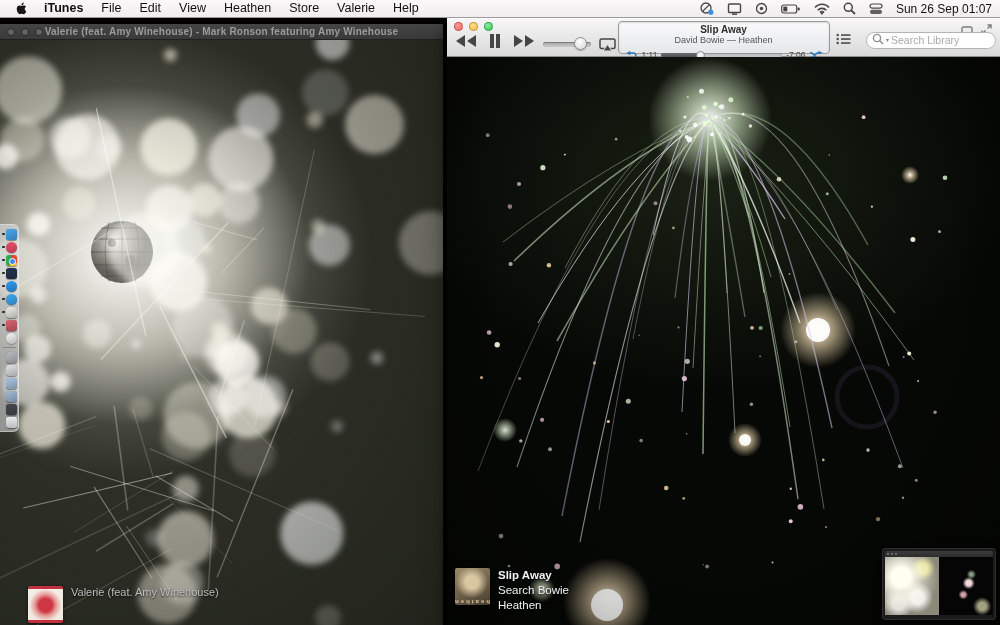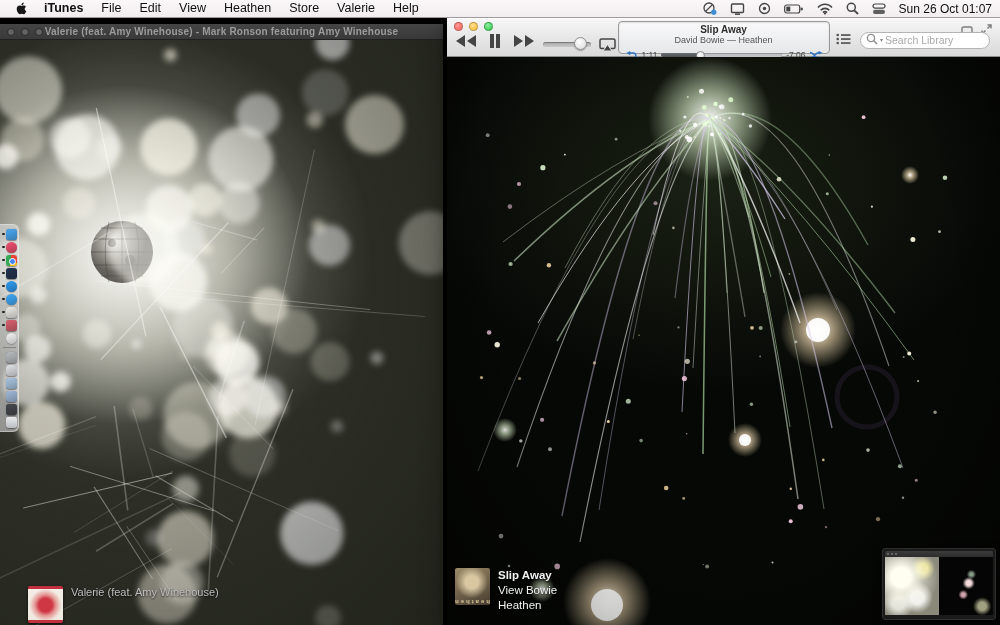--- a/index.html
+++ b/index.html
@@ -55,21 +55,21 @@
   .lcd-artist { text-align:center; font-size:9px; color:#555; line-height:10px; }
   .lcd-row { display:flex; align-items:center; gap:4px; padding:1px 6px 0 6px; }
   .lcd-time { font-size:8.5px; color:#444; line-height:9px; }
   .lcd-bar { flex:1; position:relative; height:4px; border-radius:2px; background:#bfc2c6; box-shadow:inset 0 1px 1px rgba(0,0,0,.25); }
   .lcd-fill { position:absolute; left:0; top:0; bottom:0; border-radius:2px; background:linear-gradient(#6a6d72,#4b4e53); }
   .lcd-thumb { position:absolute; top:-2.5px; width:9px; height:9px; border-radius:50%;
     background:radial-gradient(circle at 40% 35%, #fff, #cfcfcf); border:0.5px solid #8a8a8a; }
   .upnext { position:absolute; left:calc(50% + 112px); top:12px; }
 
   .winbtns { position:absolute; right:8px; top:2px; display:flex; gap:8px; align-items:center; }
-  .search { position:absolute; right:10px; top:11px; width:130px; height:17px; }
+  .search { position:absolute; right:4px; top:11px; width:130px; height:17px; }
   .search input { width:100%; height:100%; border:1px solid #b4b4b4; border-radius:9px;
     background:#fff; font-size:10.5px; padding:0 6px 0 24px; color:#333; outline:none;
     font-family:"Liberation Sans", sans-serif; }
   .search input::placeholder { color:#a9a9a9; }
   .search .mag { position:absolute; left:6px; top:3px; display:flex; align-items:center; gap:1px; }
   .search .caret { font-size:6px; color:#888; line-height:10px; }
 
   .viz-right { position:relative; width:553px; height:568px; overflow:hidden;
     background:radial-gradient(ellipse 420px 300px at 48% 22%, rgba(46,58,36,.5), transparent 70%), #060805; }
   .viz-right::after { content:""; position:absolute; inset:0; pointer-events:none;
@@ -529,21 +529,21 @@
           <circle cx="95.1" cy="362.8" r="2.1" fill="#f3c9e0" opacity="0.71"></circle>
         </svg>
     </div>
 
     <div class="np np-right">
       <div class="np-art art-heathen">
         <span class="flip">heathen</span>
       </div>
       <div class="np-lines">
         <span class="t1">Slip Away</span>
-        <span class="t2">View Bowie</span>
+        <span class="t2">Search Bowie</span>
         <span class="t3">Heathen</span>
       </div>
     </div>
 
     <div class="mini-win">
       <div class="mini-title">
           <i></i>
           <i></i>
           <i></i>
         </div>
@@ -667,16 +667,16 @@
             <circle cx="5.3" cy="5.3" r="4" fill="none" stroke="#454545" stroke-width="1.5"></circle>
             <line x1="8.3" y1="8.3" x2="12" y2="12" stroke="#454545" stroke-width="1.8"></line>
           </svg>
       </span>
       <span class="sico">
         <svg width="14" height="12">
             <rect x="1" y="1" width="12" height="4.2" rx="2.1" fill="none" stroke="#454545" stroke-width="1.2"></rect>
             <rect x="1" y="6.8" width="12" height="4.2" rx="2.1" fill="#454545" opacity=".85"></rect>
           </svg>
       </span>
-      <span class="clock">Sun 26 Oct 01:07</span>
+      <span class="clock">Sun 26 Sep 01:07</span>
     </div>
   </div>
 </div>
 
 </body></html>

